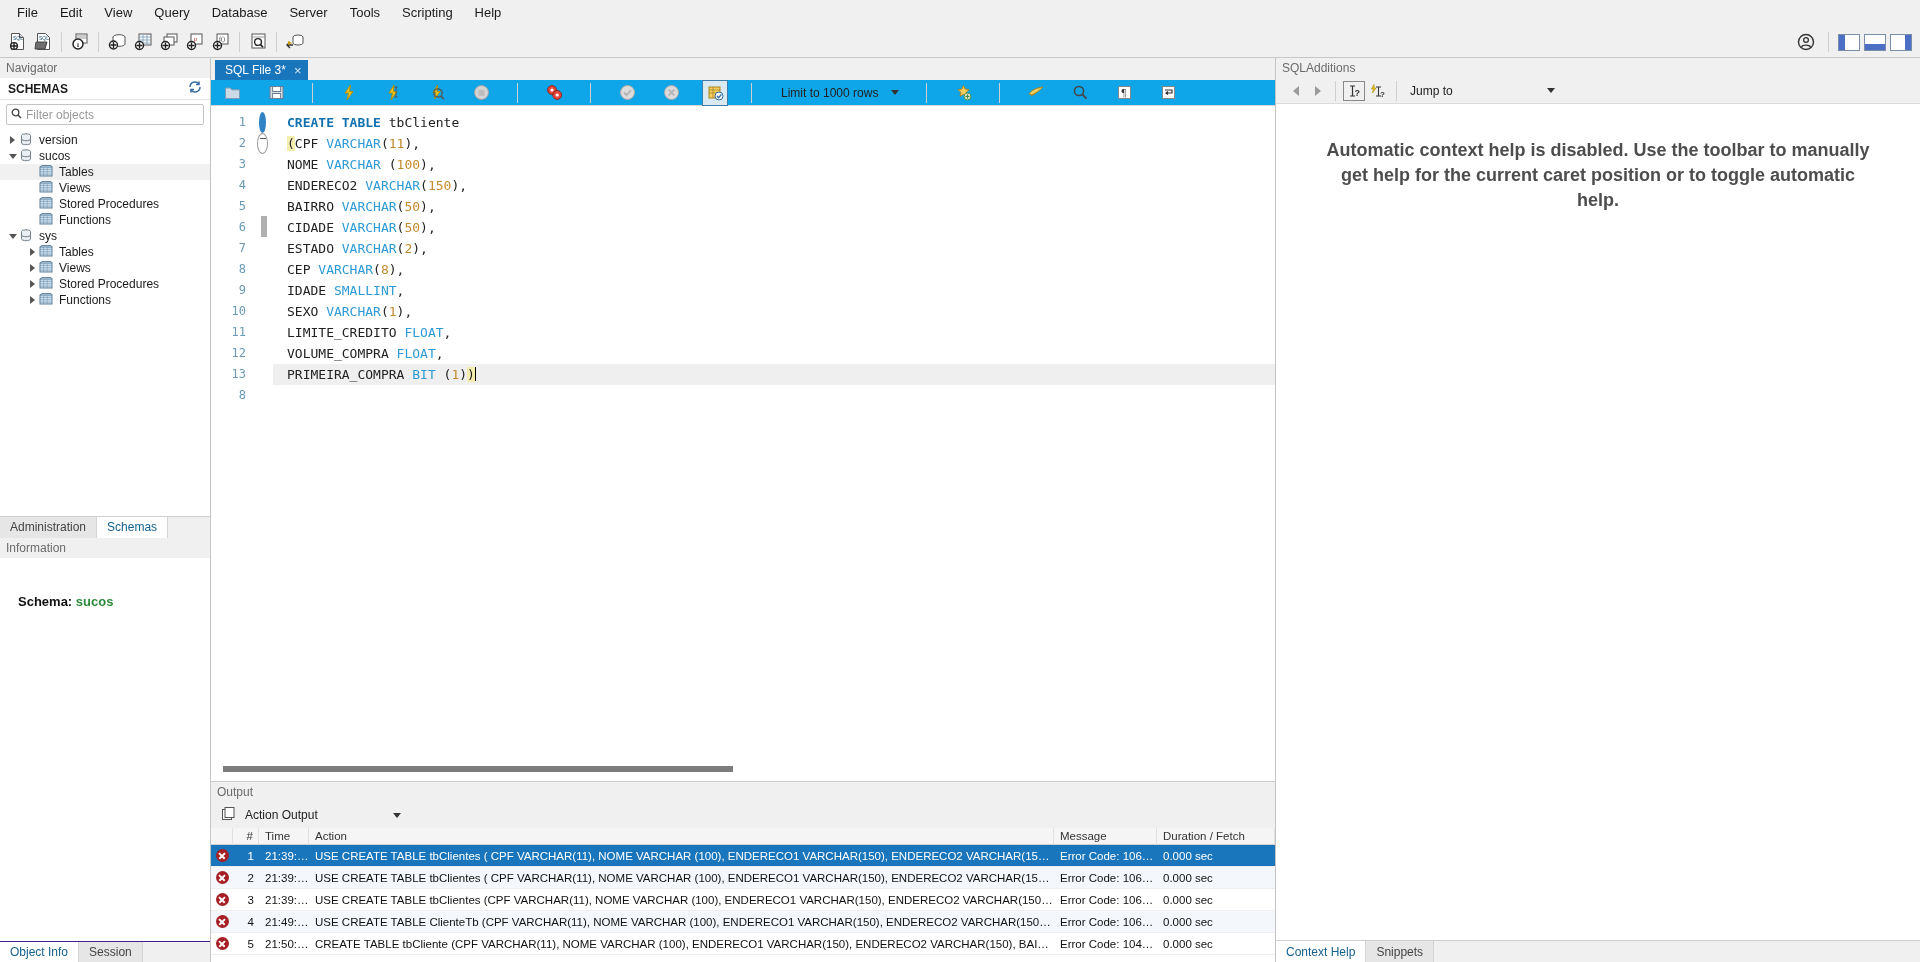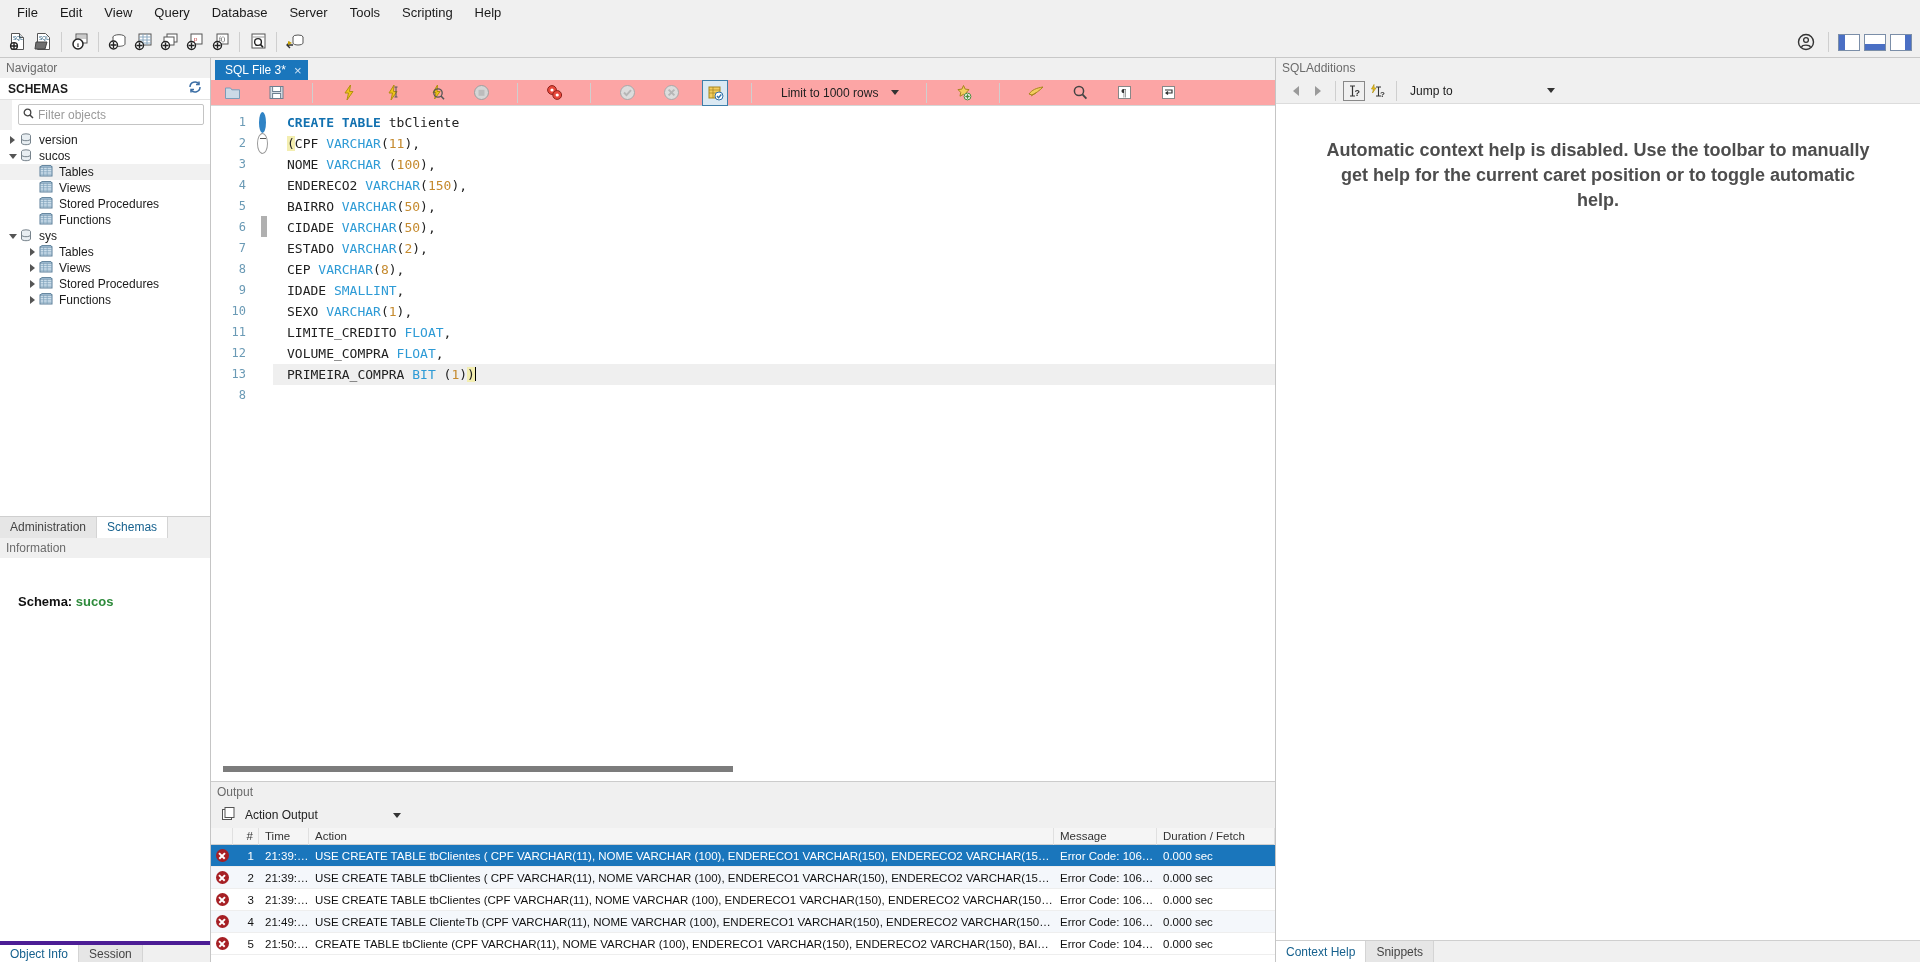--- a/index.html
+++ b/index.html
@@ -49,21 +49,21 @@
     padding: 0 6px; font-size: 12px; color: #6b6b6b; position: relative;
   }
   .sec-header .dots { flex: 1; height: 1px; margin-left: 6px;
     background-image: radial-gradient(circle, #bdbdbd 0.6px, transparent 0.8px);
     background-size: 3px 3px; }
   .schemas-bar {
     height: 22px; background: #fff; display: flex; align-items: center; justify-content: space-between;
     padding: 0 8px; font-weight: bold; font-size: 12px; color: #1a1a1a;
     border-bottom: 1px solid #e2e2e2;
   }
-  .filter-row { background: #fff; padding: 4px 6px 5px 6px; margin-left: 12px; }
+  .filter-row { background: #fff; padding: 4px 6px 5px 6px; }
   .filter-box {
     display: flex; align-items: center; height: 21px; border: 1px solid #c4c4c4; background: #fff;
     border-radius: 2px; padding: 0 4px;
   }
   .filter-box input {
     border: none; outline: none; flex: 1; font-size: 12px; font-family: "Liberation Sans", sans-serif;
     color: #444; background: transparent; padding-left: 4px;
   }
   .filter-box input::placeholder { color: #9a9a9a; }
   .tree { background: #fff; flex: 1; overflow: hidden; padding-top: 2px; }
@@ -79,32 +79,32 @@
   .sidebar-tabs {
     height: 22px; background: #f0f0f0; display: flex; align-items: stretch; border-top: 1px solid #cfcfcf;
   }
   .sbtab { padding: 0 10px; display: flex; align-items: center; font-size: 12px; color: #444;
            background: #e6e6e6; border-right: 1px solid #d4d4d4; cursor: default;}
   .sbtab.active { background: #fff; color: #16618e; }
   .infopanel { background: #fff; flex: 1; display: flex; flex-direction: column; }
   .info-body { flex: 1; padding: 36px 0 0 18px; font-size: 13px; }
   .info-body b { color: #111; }
   .info-body .gv { color: #2e8b3c; font-weight: bold; }
-  .bottom-tabs { height: 21px; background: #f0f0f0; display: flex; border-top: 4px solid #4c1d95; }
+  .bottom-tabs { height: 21px; background: #f0f0f0; display: flex; border-top: 1px solid #4c1d95; }
 
   
   .center { flex: 1; min-width: 0; display: flex; flex-direction: column; background: #f0f0f0; }
   .tabstrip { height: 22px; background: #f0f0f0; display: flex; align-items: flex-end; padding-left: 4px;}
   .ftab {
     height: 20px; background: #1a76bc; color: #fff; display: flex; align-items: center;
     padding: 0 6px 0 10px; font-size: 12px; gap: 8px; cursor: default;
   }
   .ftab .x { color: #cfe3f5; font-size: 13px; line-height: 1; }
   .editor-toolbar {
-    height: 26px; background: #fca5a5; display: flex; align-items: center; padding-left: 8px;
+    height: 26px; background: #0ea5e9; display: flex; align-items: center; padding-left: 8px;
     border-bottom: 1px solid #d6d6d6; gap: 18px;
   }
   .limit-select {
     display: flex; align-items: center; height: 20px; font-size: 12px; color: #222;
     padding: 0 4px 0 6px; min-width: 128px; justify-content: space-between;
   }
   .caret-dn { width:0;height:0;border-left:4px solid transparent;border-right:4px solid transparent;
     border-top:5px solid #333; margin-left: 8px;}
   .editor-wrap { flex: 1; background: #fff; display: flex; flex-direction: column; min-height: 0;
                  border-bottom: 1px solid #ccc;}

